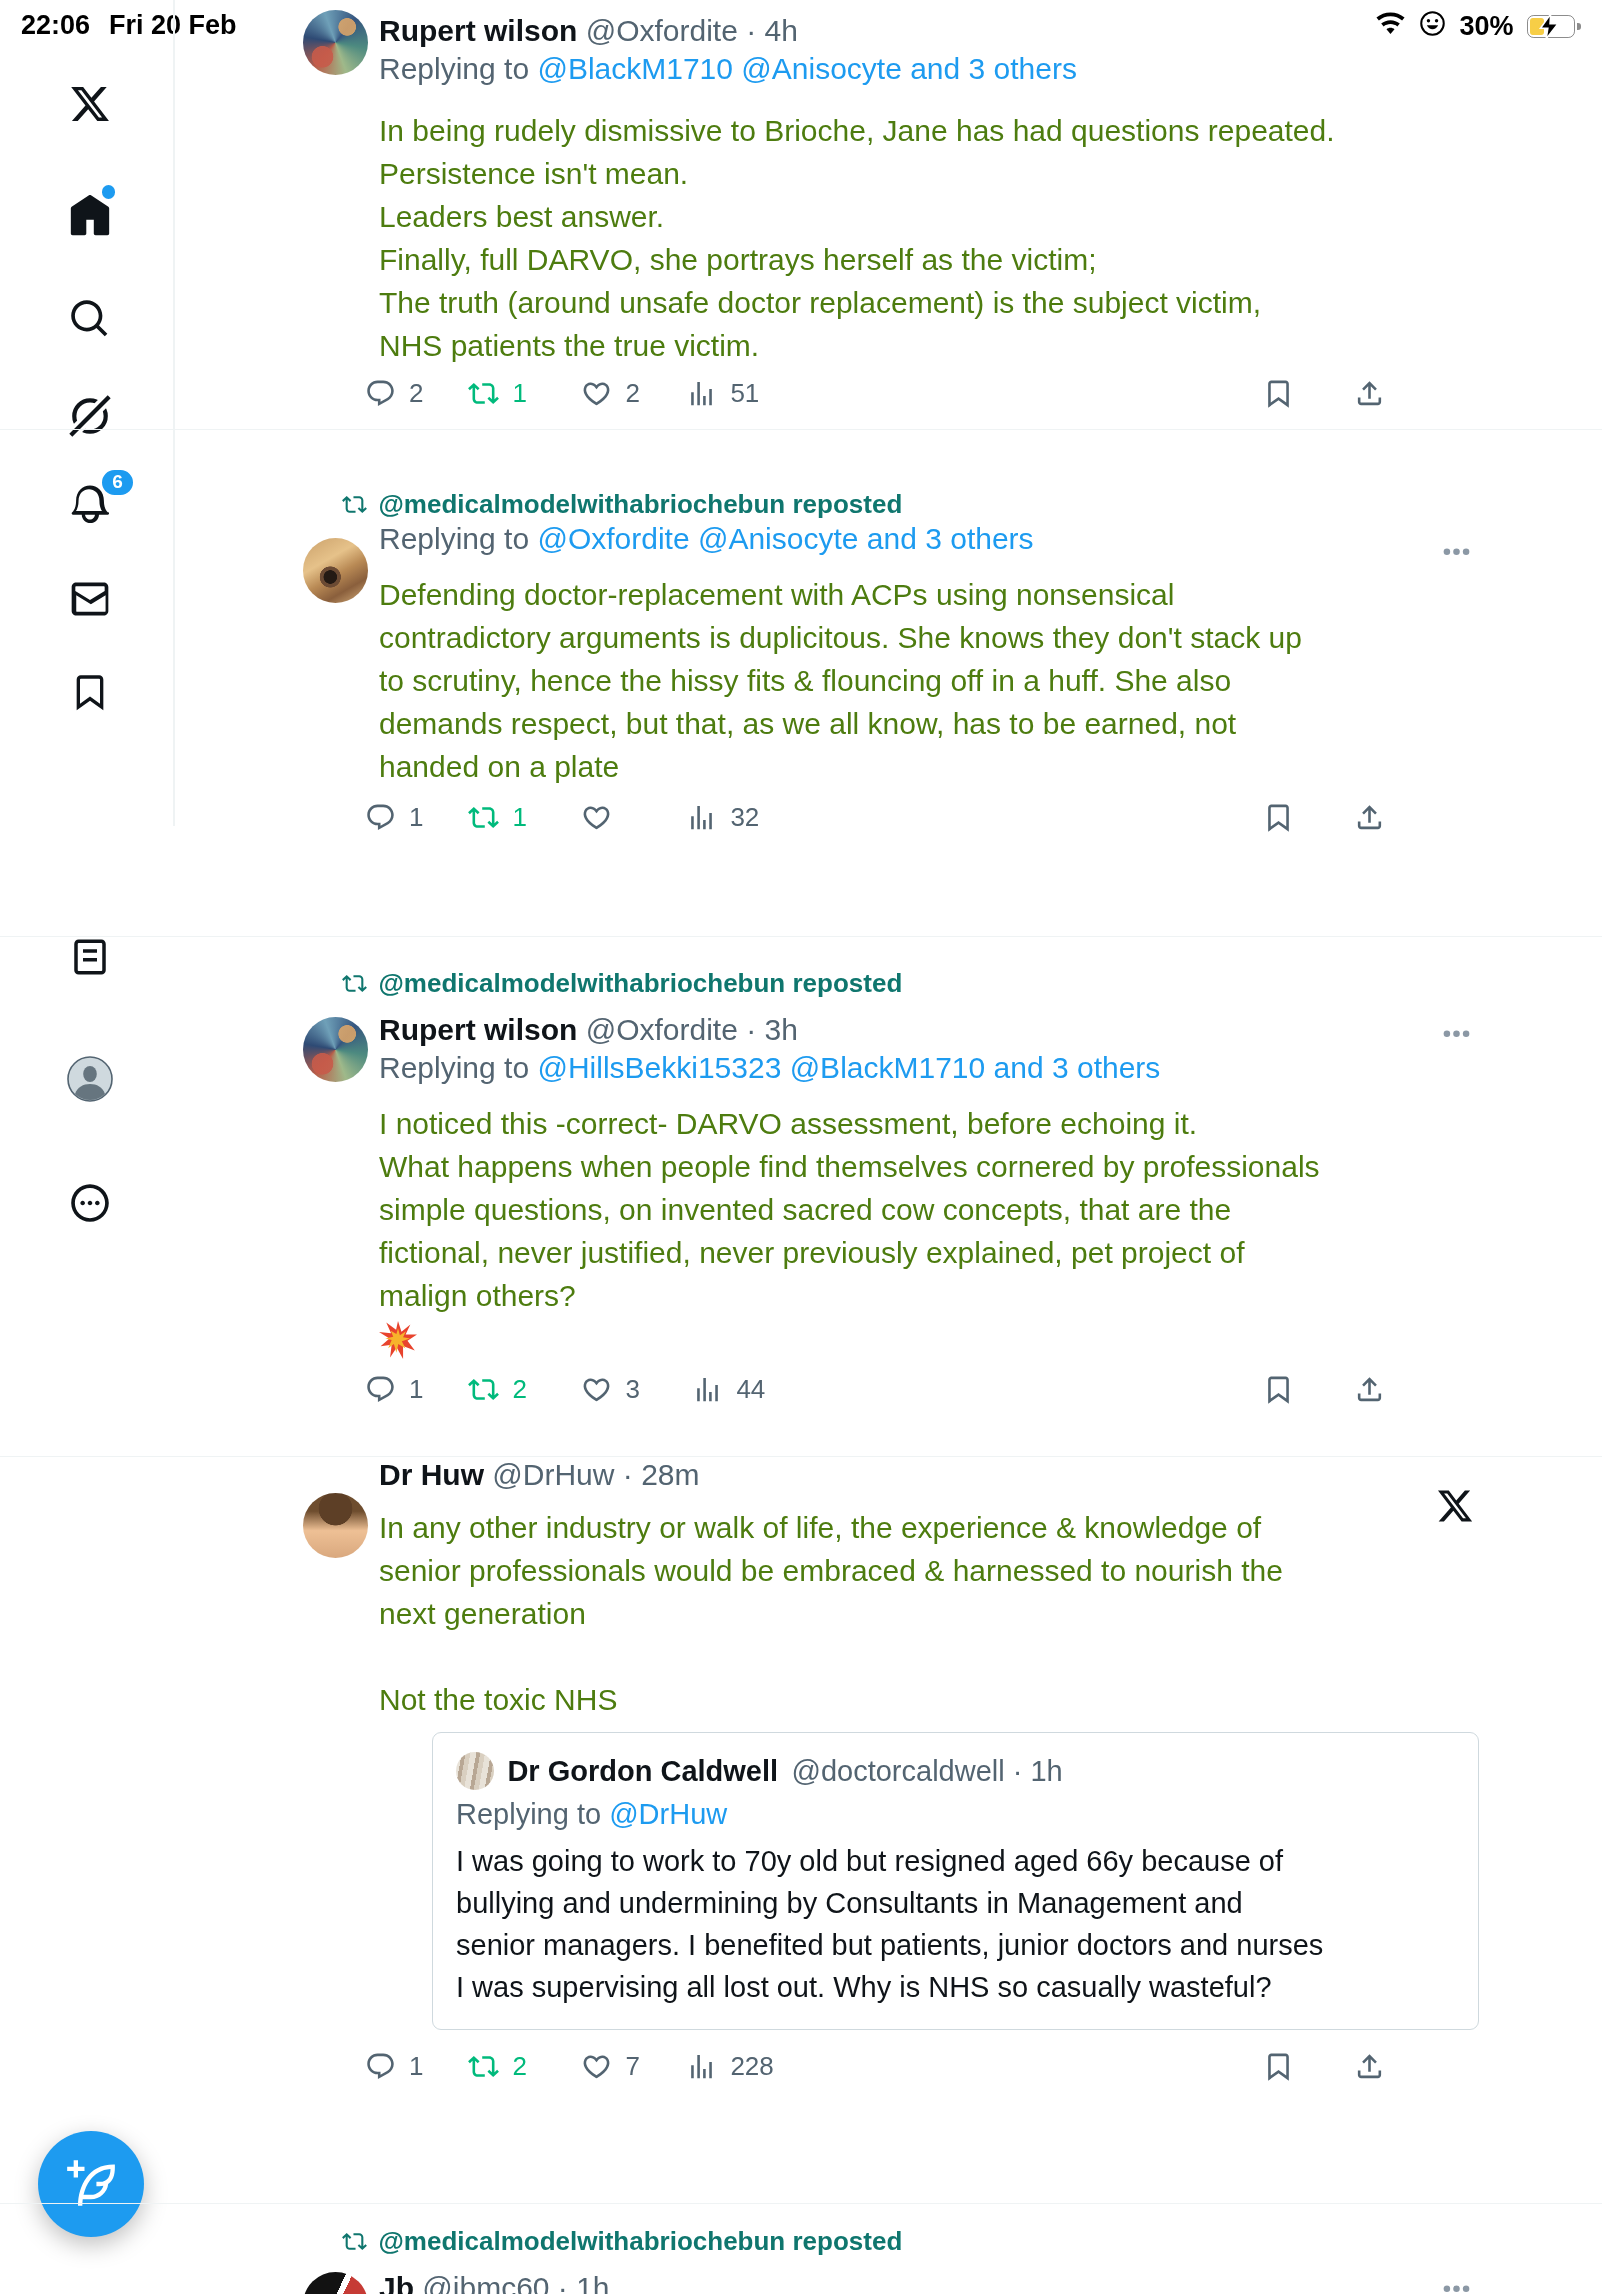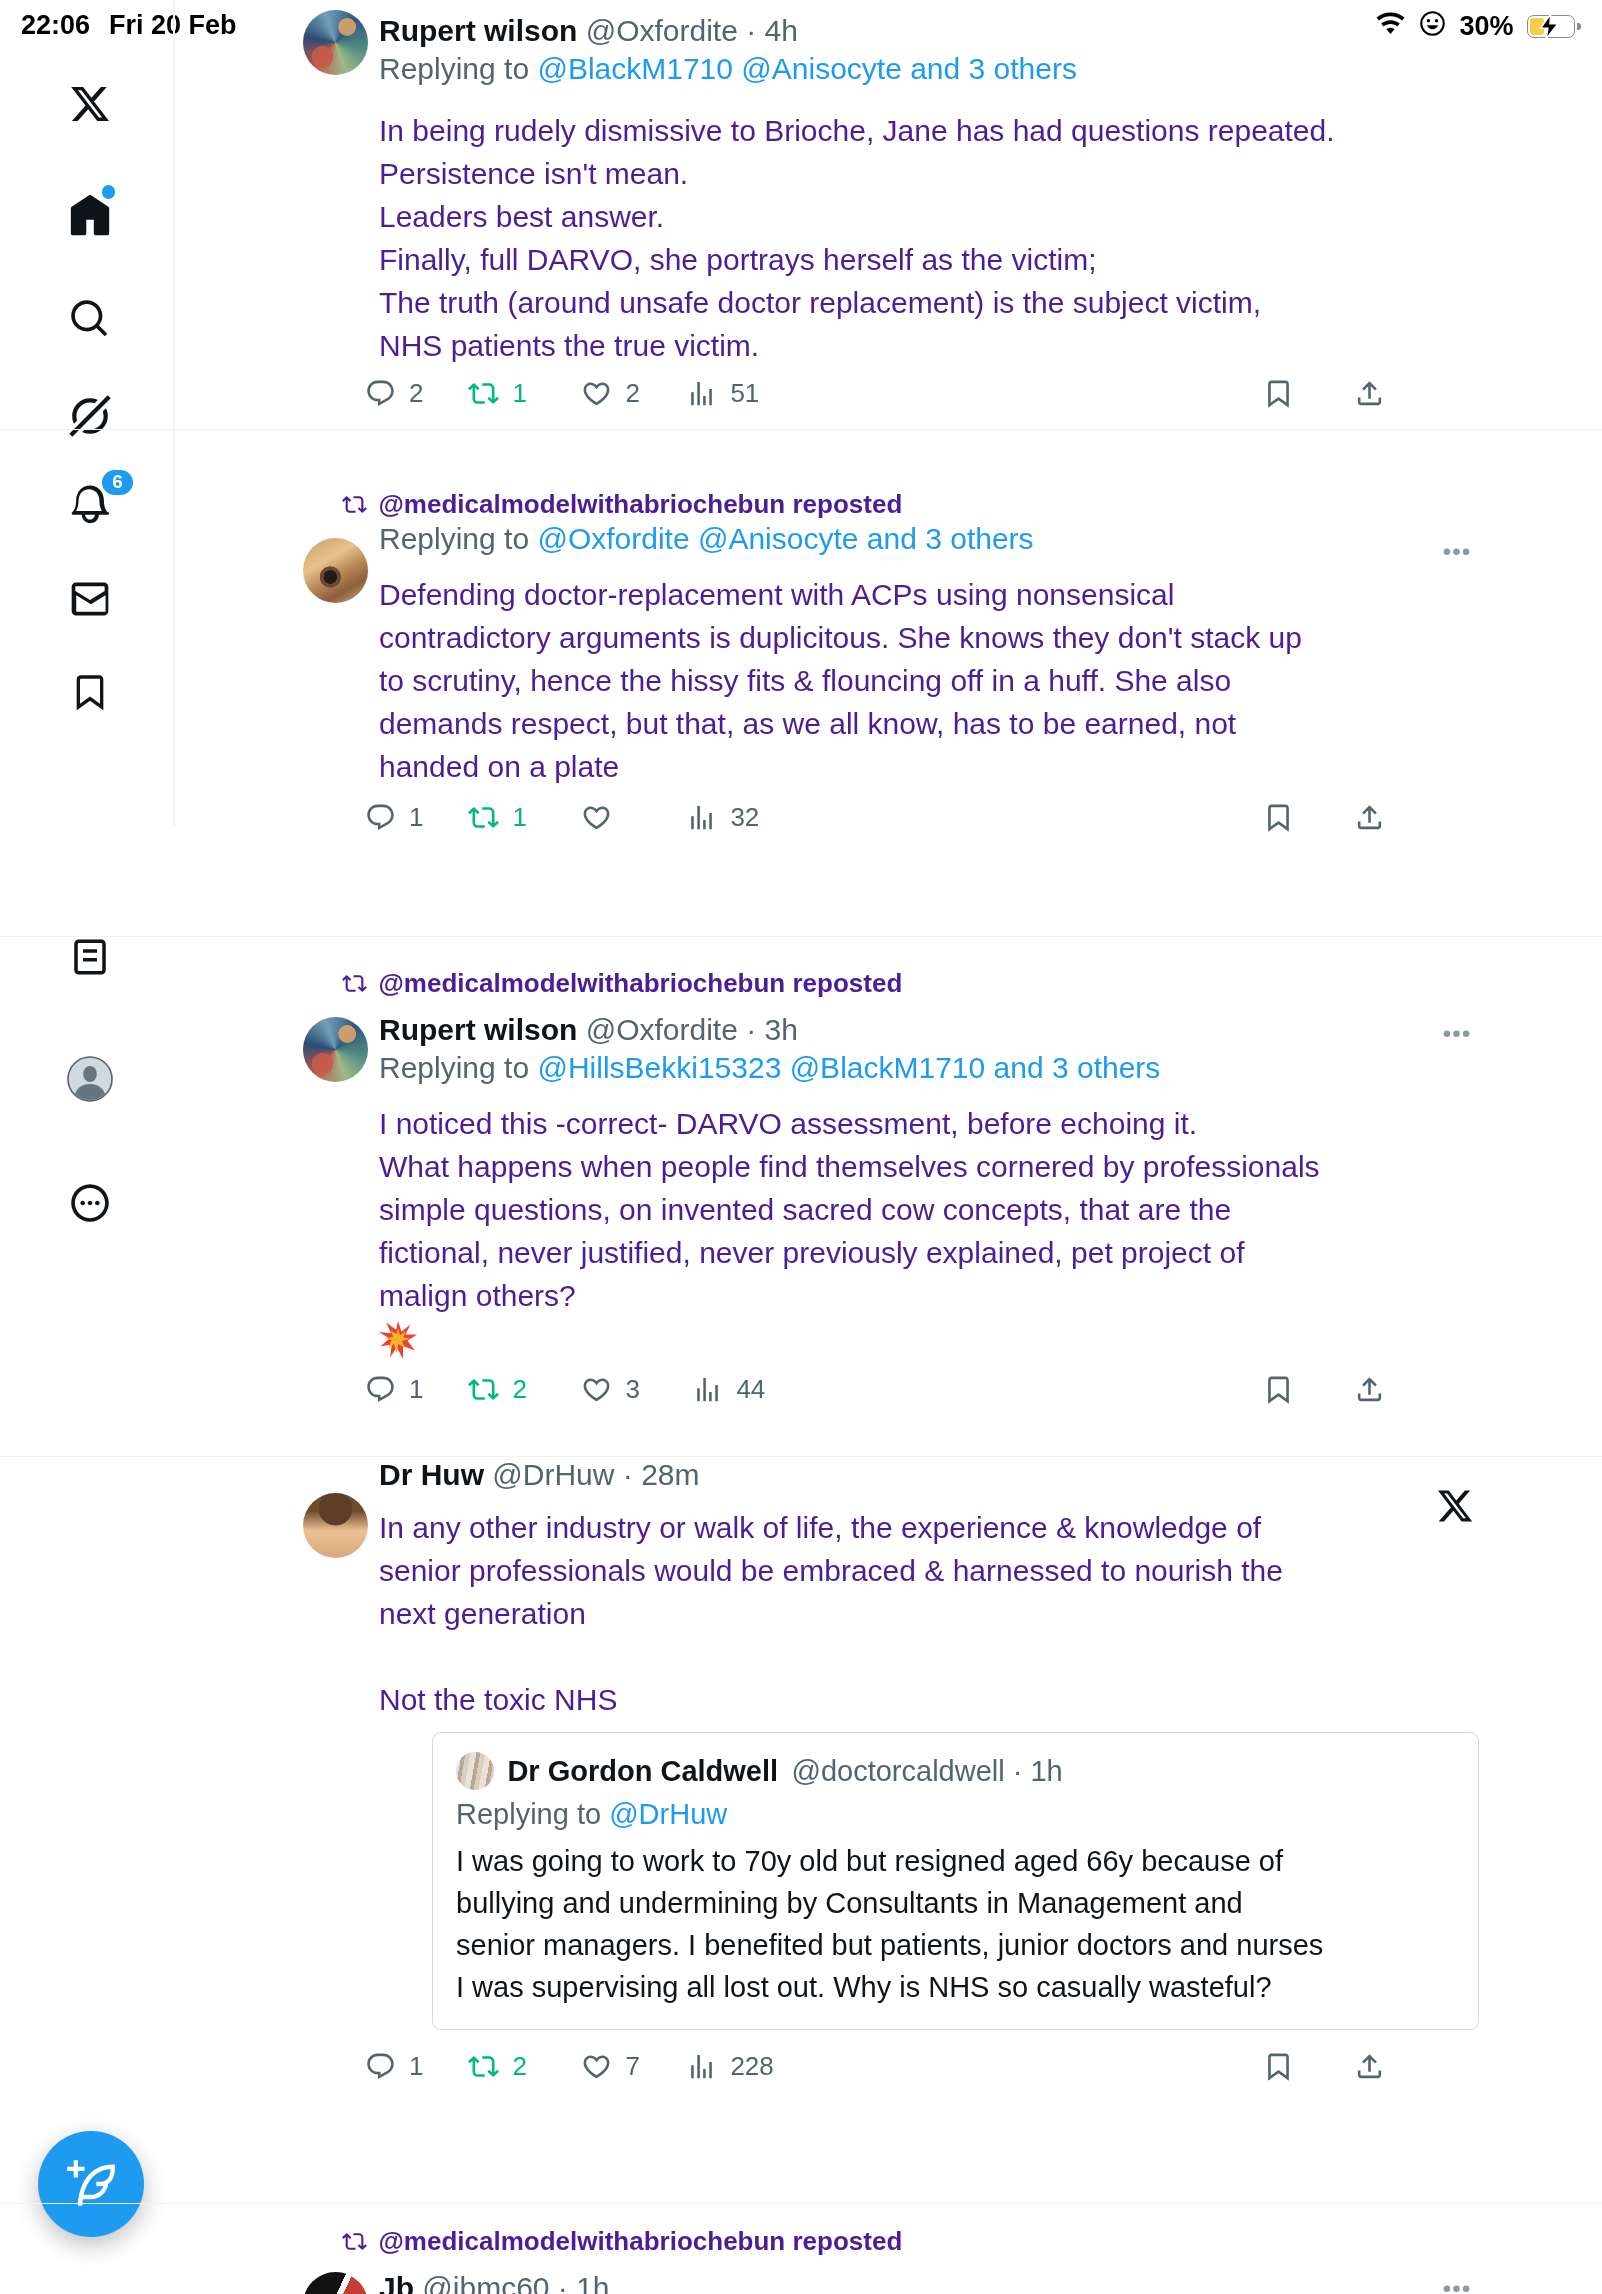--- a/index.html
+++ b/index.html
@@ -46,27 +46,27 @@
     conic-gradient(from 40deg, #35557f, #4d8a80, #9fb98a, #b85c48, #2e4a74, #6fa0b8, #35557f); }
   .av-bekki { background:
     radial-gradient(circle at 42% 60%, #241a14 0 12%, #6b4a33 13% 19%, transparent 20%),
     linear-gradient(150deg, #caa06a 0%, #e6c28a 35%, #b98a55 55%, #8a5f3c 75%, #d9b27e 100%); }
   .av-huw { background:
     radial-gradient(circle at 50% 24%, #5d3f26 0 28%, transparent 29%),
     linear-gradient(180deg, #6e4d2e 0 28%, #eec095 58%, #d9a87e 100%); }
   .av-jb { background:linear-gradient(115deg, #121212 0 46%, #ffffff 46% 53%, #c63b35 53%); }
   .content { margin-left:379px; margin-right:123px; }
   .repost-row { display:flex; align-items:center; gap:11.5px; margin-left:-37px;
-    color:#4c1d95; font-weight:700; font-size:26px; }
+    color:#0f766e; font-weight:700; font-size:26px; }
   .head-line { font-size:30px; white-space:nowrap; }
   .head-line .name { font-weight:700; color:#0f1419; }
   .head-line .meta { font-weight:400; color:#536471; }
   .replying { font-size:30px; line-height:38px; color:#536471; }
   .replying .link { color:#1d9bf0; }
-  .tweet-body { font-size:30px; line-height:43px; color:#4c1d95; white-space:pre-line; }
+  .tweet-body { font-size:30px; line-height:43px; color:#4d7c0f; white-space:pre-line; }
   .emoji-line { height:46px; margin-top:3.8px; }
   .actions { position:relative; height:42px; }
   .act { position:absolute; top:0; display:flex; align-items:center; gap:13.4px;
     color:#536471; font-size:26px; }
   .act.green { color:#00ba7c; }
   .more-dots { position:absolute; }
   .x-mark { position:absolute; }
   
   .quote { margin-left:53px; margin-top:11.5px; border:1.9px solid #cfd9de; border-radius:9px;
     padding:19px 23px 21px 23px; }

